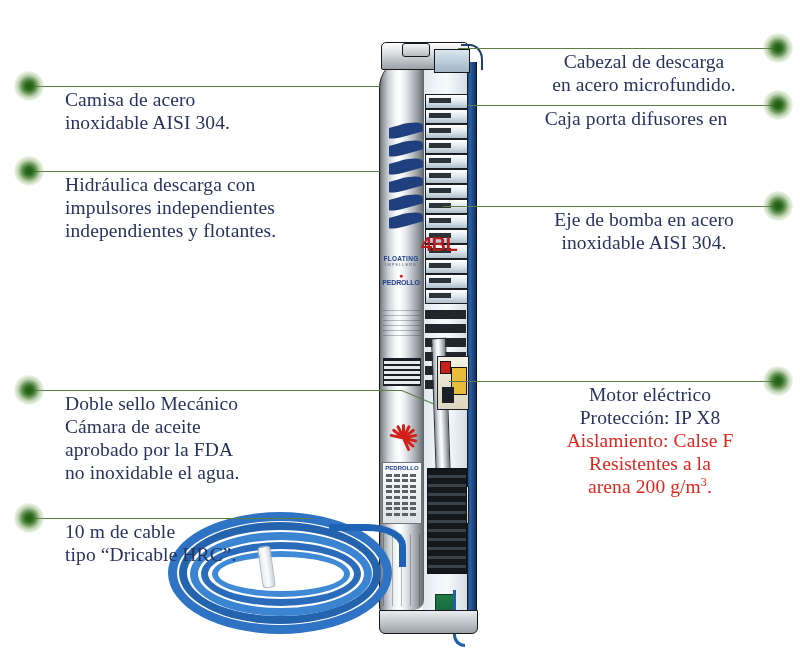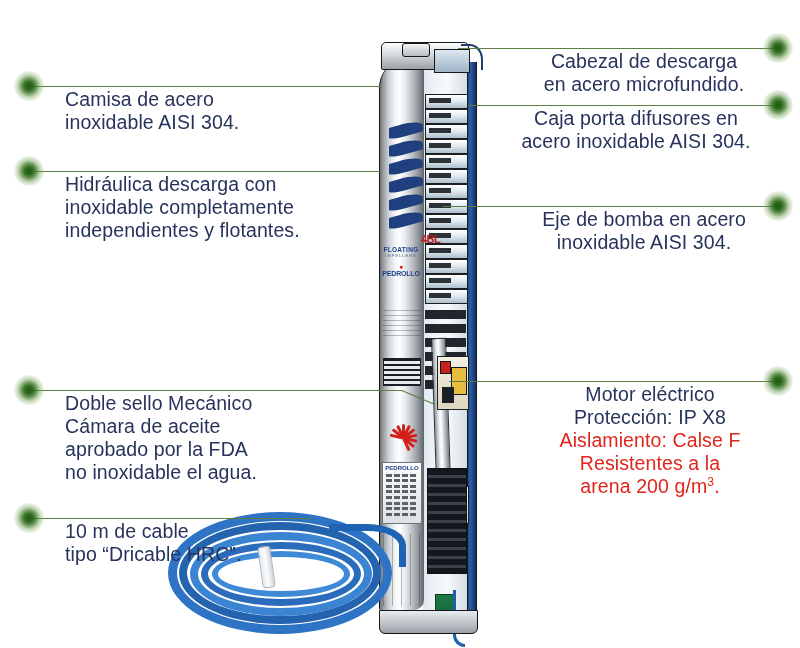--- a/index.html
+++ b/index.html
@@ -5,21 +5,21 @@
 <style>
   html,body{margin:0;padding:0;}
   body{
     width:800px;height:648px;position:relative;overflow:hidden;
     background:#ffffff;
     font-family:"Liberation Sans","DejaVu Sans",sans-serif;
   }
   .stage{position:absolute;inset:0;}
 
   
-  .callout{position:absolute;color:#27335c;font-size:19.5px;line-height:1.18;letter-spacing:.1px;}
+  .callout{position:absolute;color:#27335c;font-size:19.5px;line-height:1.18;letter-spacing:.1px;font-family:Liberation Serif, serif;}
   .callout.left{text-align:left;margin-left:12px;}
   .callout.center{text-align:center;}
   .callout .red{color:#e0251b;}
   .callout sup{font-size:.62em;vertical-align:super;line-height:0;}
 
   
   .leader{position:absolute;height:0;border-top:1.6px solid #5d7d43;}
   .leader-diag{position:absolute;height:0;border-top:1.6px solid #5d7d43;transform-origin:0 0;}
 
   
@@ -127,21 +127,21 @@
   .ribs2{position:absolute;left:8px;top:272px;width:38px;height:26px;
     background:repeating-linear-gradient(180deg,rgba(40,46,52,.30) 0 1px,rgba(255,255,255,0) 1px 5px);}
 
   
   .louvre{position:absolute;left:8px;top:320px;width:36px;height:26px;
     background:repeating-linear-gradient(180deg,#1a1f25 0 2px,#e7ebee 2px 5px);
     border:1px solid #1a1f25;}
 
   
   .label4bl{position:absolute;left:6px;top:196px;width:40px;height:54px;text-align:center;}
-  .label4bl .l1{font-size:11px;font-weight:bold;color:#b91c1c;line-height:1;letter-spacing:-.5px;padding-left:40px;}
+  .label4bl .l1{font-size:20px;font-weight:bold;color:#b91c1c;line-height:1;letter-spacing:-.5px;padding-left:40px;}
   .label4bl .l2{font-size:6.5px;font-weight:bold;color:#1f3f8e;letter-spacing:.3px;margin-top:1px;}
   .label4bl .l3{font-size:4px;color:#55607a;letter-spacing:1px;}
   .label4bl .l4{font-size:7px;font-weight:bold;color:#1f3f8e;margin-top:5px;letter-spacing:-.2px;}
   .label4bl .l4 b{color:#d2201b;}
 
   
   .sun{position:absolute;left:14px;top:386px;width:28px;height:28px;}
   .sun i{position:absolute;left:13px;top:0;width:3px;height:14px;background:#d2201b;
     transform-origin:50% 14px;border-radius:2px;}
 
@@ -300,21 +300,21 @@
   <div class="bullet" style="left:763px;top:191px;"></div>
   <div class="bullet" style="left:763px;top:366px;"></div>
 
   <div class="callout left" style="left:53px;top:88px;width:300px;">
     <div>Camisa de acero</div>
     <div>inoxidable AISI 304.</div>
   </div>
 
   <div class="callout left" style="left:53px;top:173px;width:320px;">
     <div>Hidráulica descarga con</div>
-    <div>inoxidable completamente</div>
+    <div>impulsores independientes</div>
     <div>independientes y flotantes.</div>
   </div>
 
   <div class="callout left" style="left:53px;top:392px;width:310px;">
     <div>Doble sello Mecánico</div>
     <div>Cámara de aceite</div>
     <div>aprobado por la FDA</div>
     <div>no inoxidable el agua.</div>
   </div>
 
@@ -323,21 +323,20 @@
     <div>tipo “Dricable HRC”.</div>
   </div>
 
   <div class="callout center" style="left:528px;top:50px;width:232px;">
     <div>Cabezal de descarga</div>
     <div>en acero microfundido.</div>
   </div>
 
   <div class="callout center" style="left:512px;top:107px;width:248px;">
     <div>Caja porta difusores en</div>
-    <div>acero inoxidable AISI 304.</div>
   </div>
 
   <div class="callout center" style="left:528px;top:208px;width:232px;">
     <div>Eje de bomba en acero</div>
     <div>inoxidable AISI 304.</div>
   </div>
 
   <div class="callout center" style="left:540px;top:383px;width:220px;">
     <div>Motor eléctrico</div>
     <div>Protección: IP X8</div>

